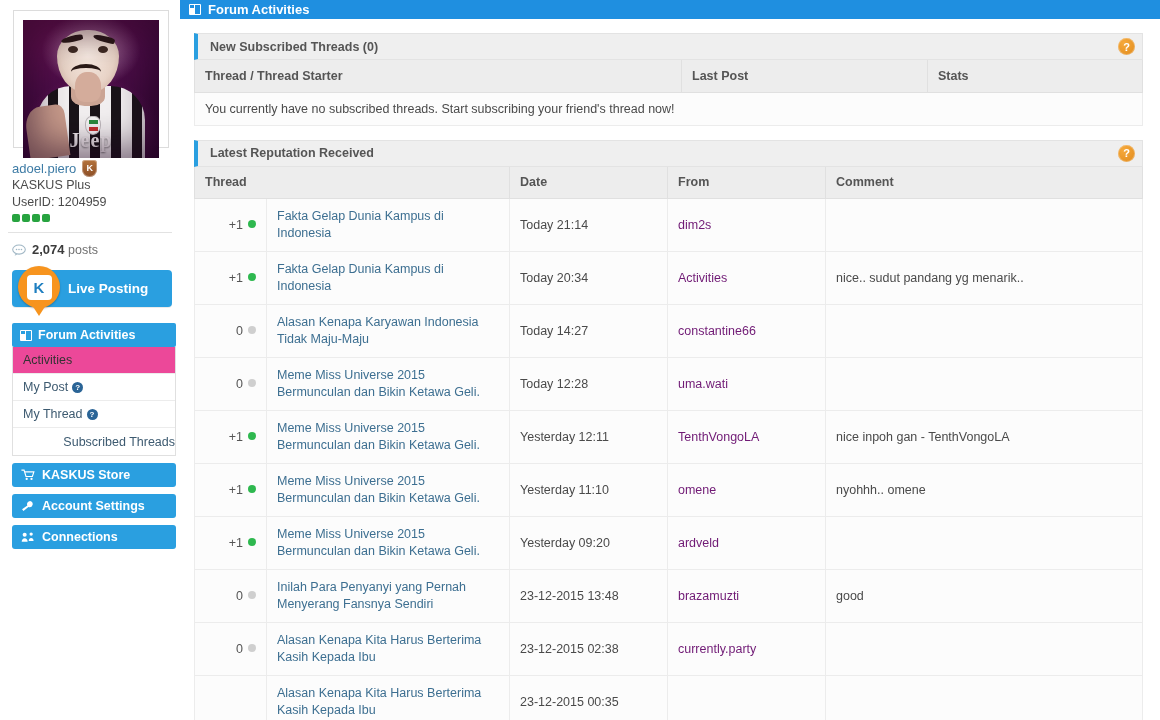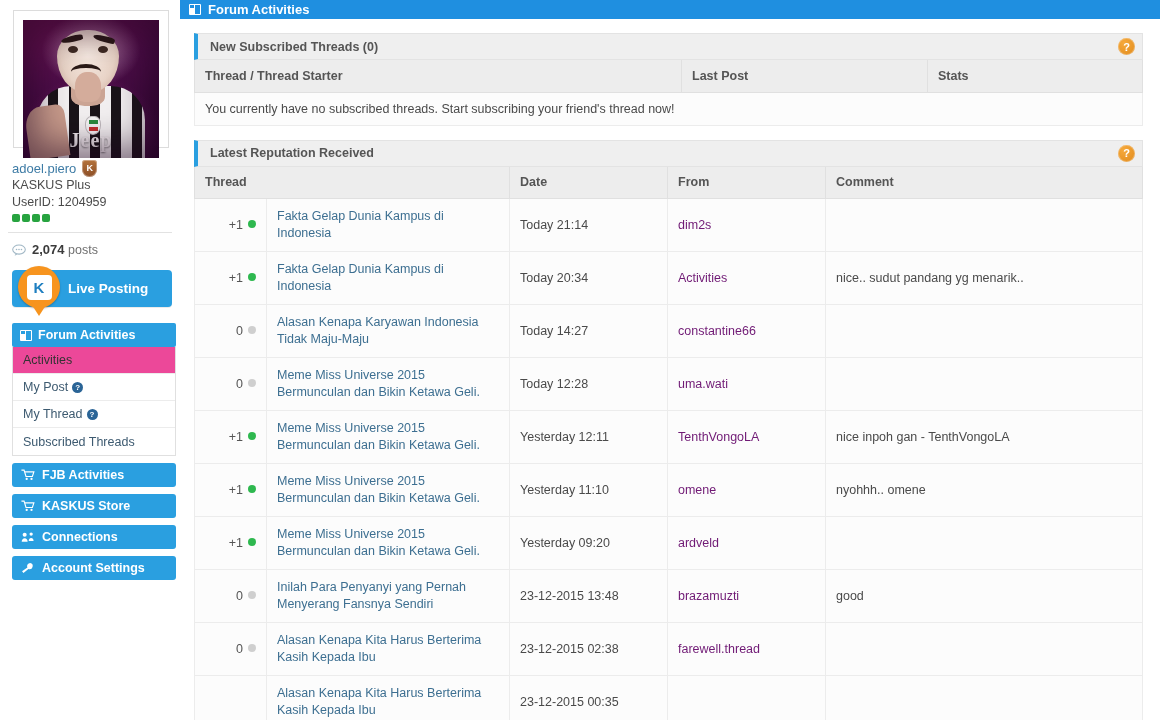--- a/index.html
+++ b/index.html
@@ -110,21 +110,21 @@
     color:#fff; font-size:12.5px; font-weight:bold; border-radius:2px;
   }
   .ico-win { width:12px; height:11px; background:#fff; border-radius:1px; position:relative; flex:none;}
   .ico-win:before{content:"";position:absolute;left:1px;top:1px;width:4px;height:3px;background:#2a9fe0;}
   .ico-win:after{content:"";position:absolute;left:6px;top:1px;width:5px;height:9px;background:#2a9fe0;}
   .nav-list { margin-left:4px; width:164px; border:1px solid #e0e0e0; border-top:none; background:#fff; }
   .nav-item {
     height:27px; display:flex; align-items:center; padding-left:10px;
     font-size:12.5px; color:#3d5a70; border-bottom:1px solid #ececec; gap:4px;
   }
-  .nav-item:last-child { border-bottom:none; }
+  .nav-item:last-child { border-bottom:none;justify-content:flex-end; }
   .nav-item.active { background:#ec4899; color:#333; }
   .qmark {
     width:11px;height:11px;border-radius:50%;background:#2a6496;color:#fff;
     font-size:8px;display:inline-flex;align-items:center;justify-content:center;font-weight:bold;
   }
   .side-btn {
     margin:7px 0 0 4px; width:164px; height:24px; background:#2a9fe0; border-radius:3px;
     display:flex; align-items:center; gap:7px; padding-left:9px;
     color:#fff; font-size:12.5px; font-weight:bold;
   }
@@ -259,44 +259,36 @@
         <span>Subscribed Threads</span>
       </div>
     </div>
 
     <div class="side-btn">
       <svg class="sbi" viewBox="0 0 16 13">
         <path d="M0.5 1h3l2.2 7.2h7.3l1.7-5.2H4.6" fill="none" stroke="#fff" stroke-width="1.3"></path>
         <circle cx="6.5" cy="11" r="1.3" fill="#fff"></circle>
           <circle cx="12" cy="11" r="1.3" fill="#fff"></circle>
       </svg>
-      <span>FJB Activities</span>
+      <span>KASKUS Store</span>
     </div>
     <div class="side-btn">
       <svg class="sbi" viewBox="0 0 16 13">
-        <path d="M0.5 1h3l2.2 7.2h7.3l1.7-5.2H4.6" fill="none" stroke="#fff" stroke-width="1.3"></path>
-        <circle cx="6.5" cy="11" r="1.3" fill="#fff"></circle>
-          <circle cx="12" cy="11" r="1.3" fill="#fff"></circle>
+        <path d="M10.5 0.8a3.6 3.6 0 0 0-3.2 5.2L1.2 10.2l1.6 2 5.7-4.5A3.6 3.6 0 1 0 10.5 0.8z" fill="#fff"></path>
       </svg>
-      <span>KASKUS Store</span>
+      <span>Account Settings</span>
     </div>
     <div class="side-btn">
       <svg class="sbi" viewBox="0 0 16 13">
         <circle cx="4.2" cy="4" r="2.3" fill="#fff"></circle>
         <path d="M0.8 12c0-2.4 1.6-4 3.4-4s3.4 1.6 3.4 4z" fill="#fff"></path>
         <circle cx="11.6" cy="3.2" r="1.9" fill="#fff"></circle>
         <path d="M8.8 11c0-2 1.3-3.4 2.8-3.4s2.8 1.4 2.8 3.4z" fill="#fff"></path>
       </svg>
       <span>Connections</span>
-    </div>
-    <div class="side-btn">
-      <svg class="sbi" viewBox="0 0 16 13">
-        <path d="M10.5 0.8a3.6 3.6 0 0 0-3.2 5.2L1.2 10.2l1.6 2 5.7-4.5A3.6 3.6 0 1 0 10.5 0.8z" fill="#fff"></path>
-      </svg>
-      <span>Account Settings</span>
     </div>
   </div>
 
   <div id="main">
 
     <div class="topbar">
       <span class="ico-win"></span>
       <span>Forum Activities</span>
     </div>
 
@@ -419,21 +411,21 @@
               <td class="c-date">23-12-2015 13:48</td>
               <td class="c-from"><a href="#">brazamuzti</a></td>
               <td class="c-cmt">good</td>
             </tr>
             <tr>
               <td class="c-pt"><span class="pt-val">0</span><span class="pt-dot zero"></span></td>
               <td class="c-th">
                 <a href="#">Alasan Kenapa Kita Harus Berterima Kasih Kepada Ibu</a>
               </td>
               <td class="c-date">23-12-2015 02:38</td>
-              <td class="c-from"><a href="#">farewell.thread</a></td>
+              <td class="c-from"><a href="#">currently.party</a></td>
               <td class="c-cmt"></td>
             </tr>
             <tr>
               <td class="c-pt"></td>
               <td class="c-th">
                 <a href="#">Alasan Kenapa Kita Harus Berterima Kasih Kepada Ibu</a>
               </td>
               <td class="c-date">23-12-2015 00:35</td>
               <td class="c-from"></td>
               <td class="c-cmt"></td>

